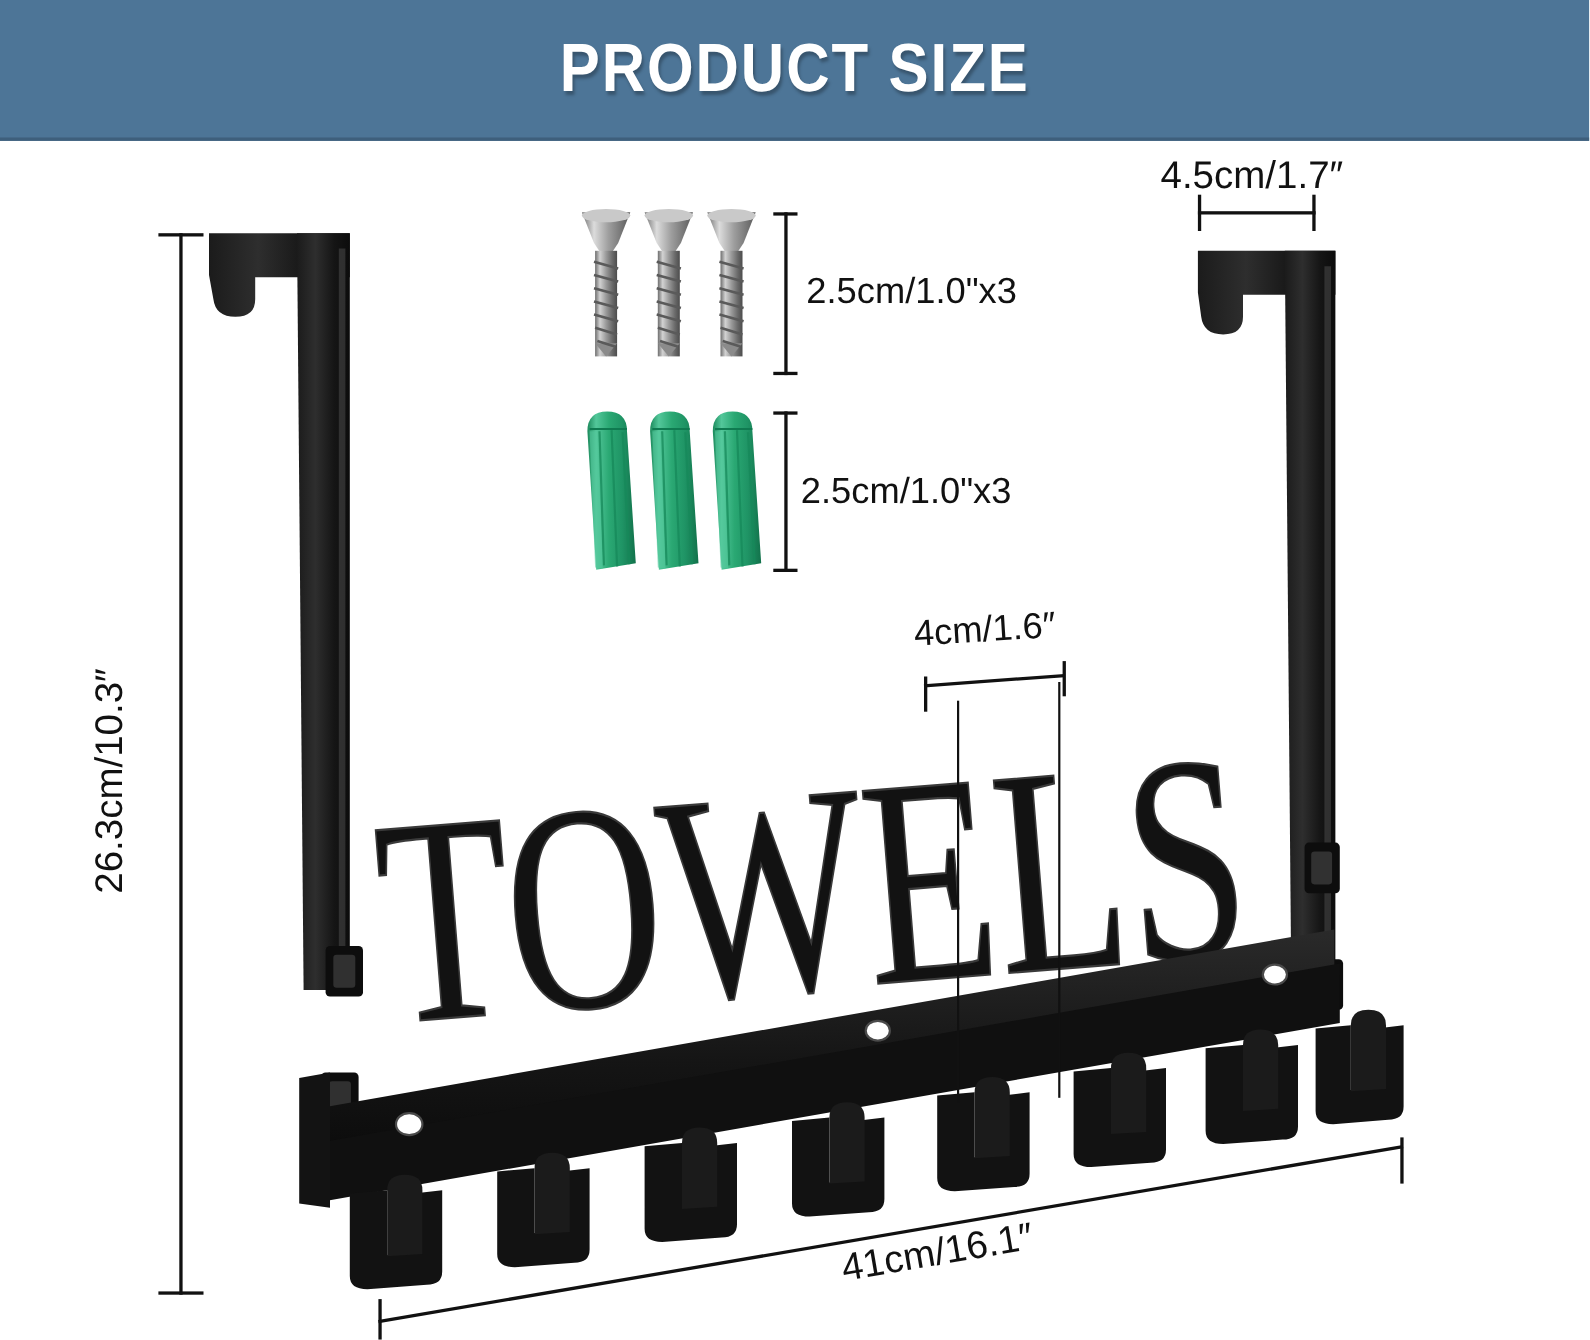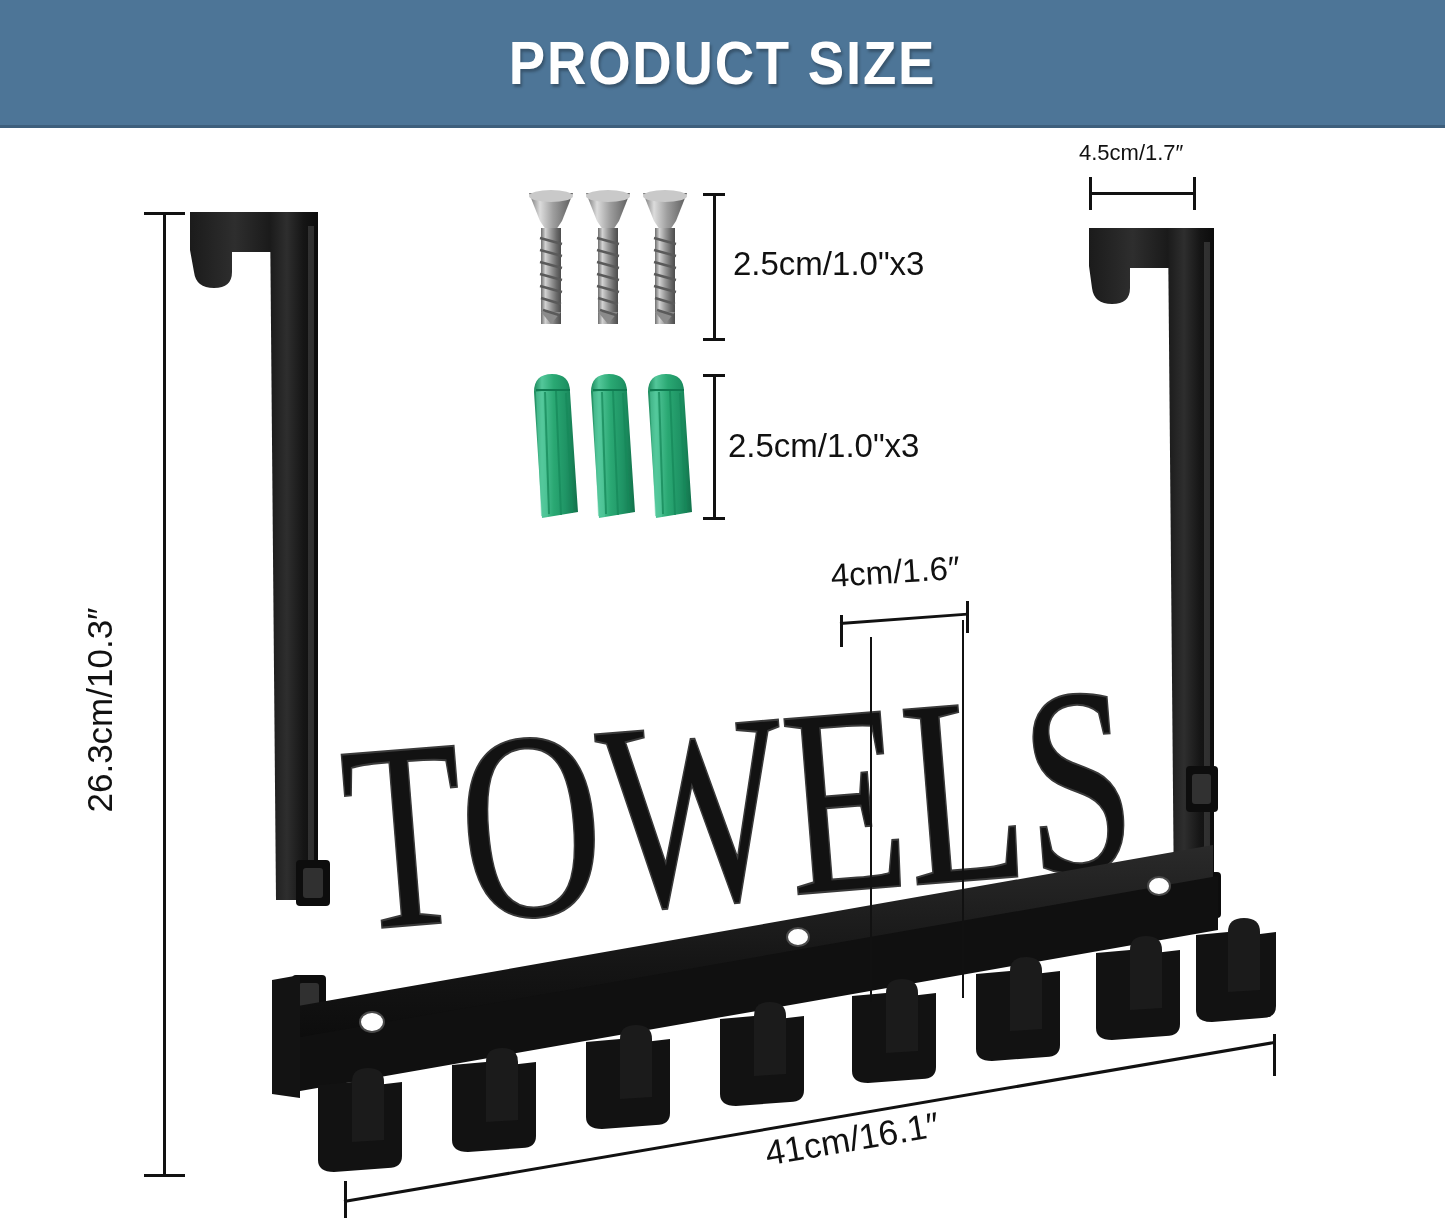--- a/index.html
+++ b/index.html
@@ -86,22 +86,22 @@
   }
   #dim-width45-cap-left {
     left: 1089px; top: 177px;
     width: 3px; height: 33px;
   }
   #dim-width45-cap-right {
     left: 1193px; top: 177px;
     width: 3px; height: 33px;
   }
   #dim-width45-text {
-    left: 1079px; top: 140px;
-    font-size: 22px;
+    left: 1055px; top: 140px;
+    font-size: 35px;
   }
 
   
   #dim-4cm-wrap {
     position: absolute;
     left: 840px; top: 612px;
     width: 135px; height: 20px;
   }
   #dim-4cm-line {
     left: 0; top: 10px;

